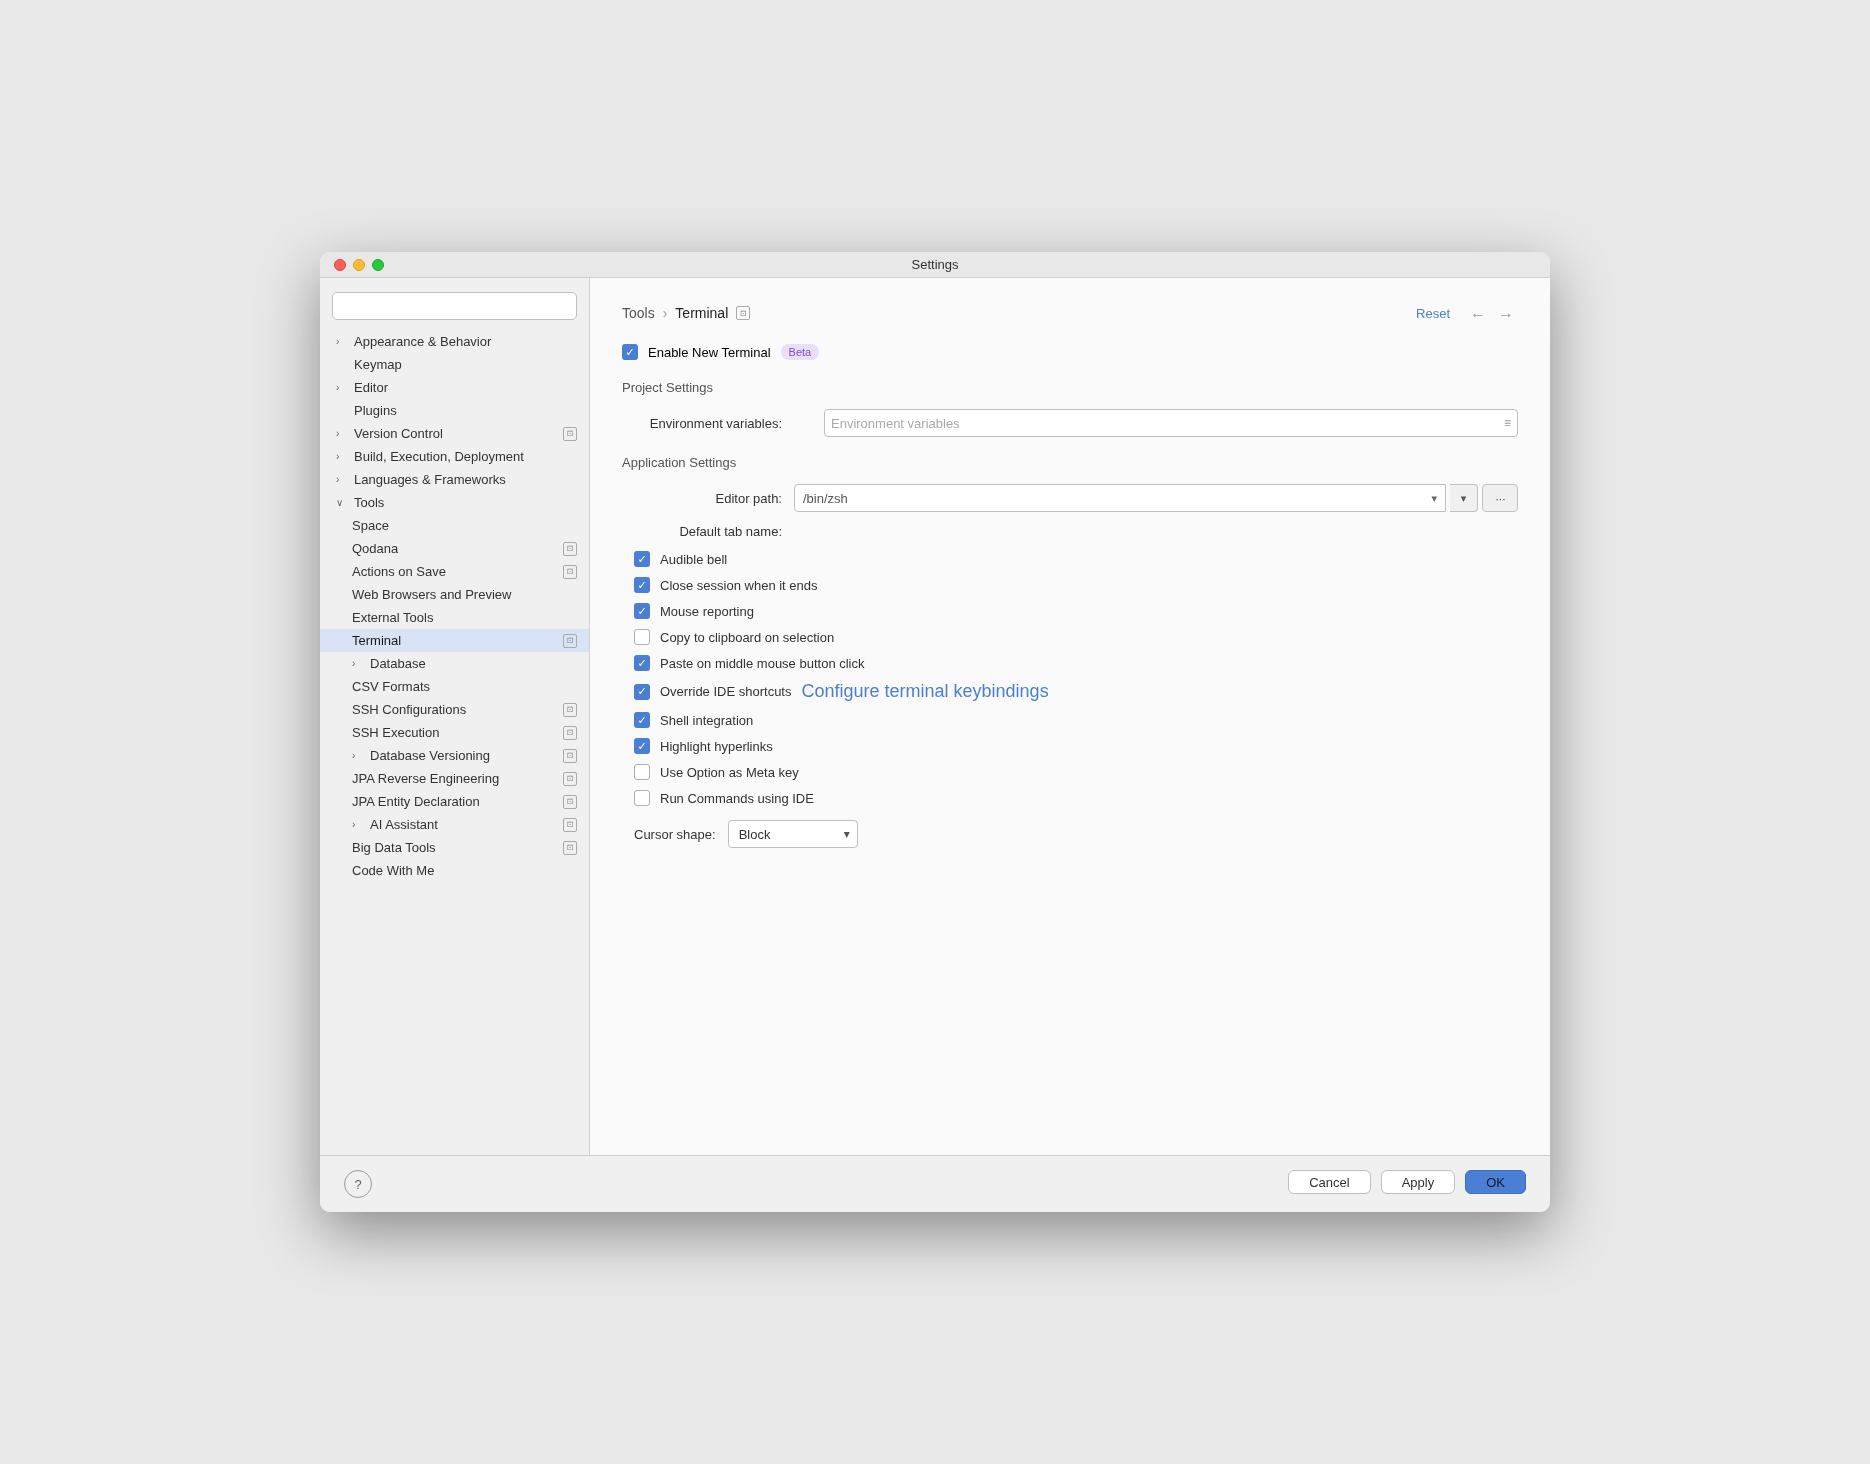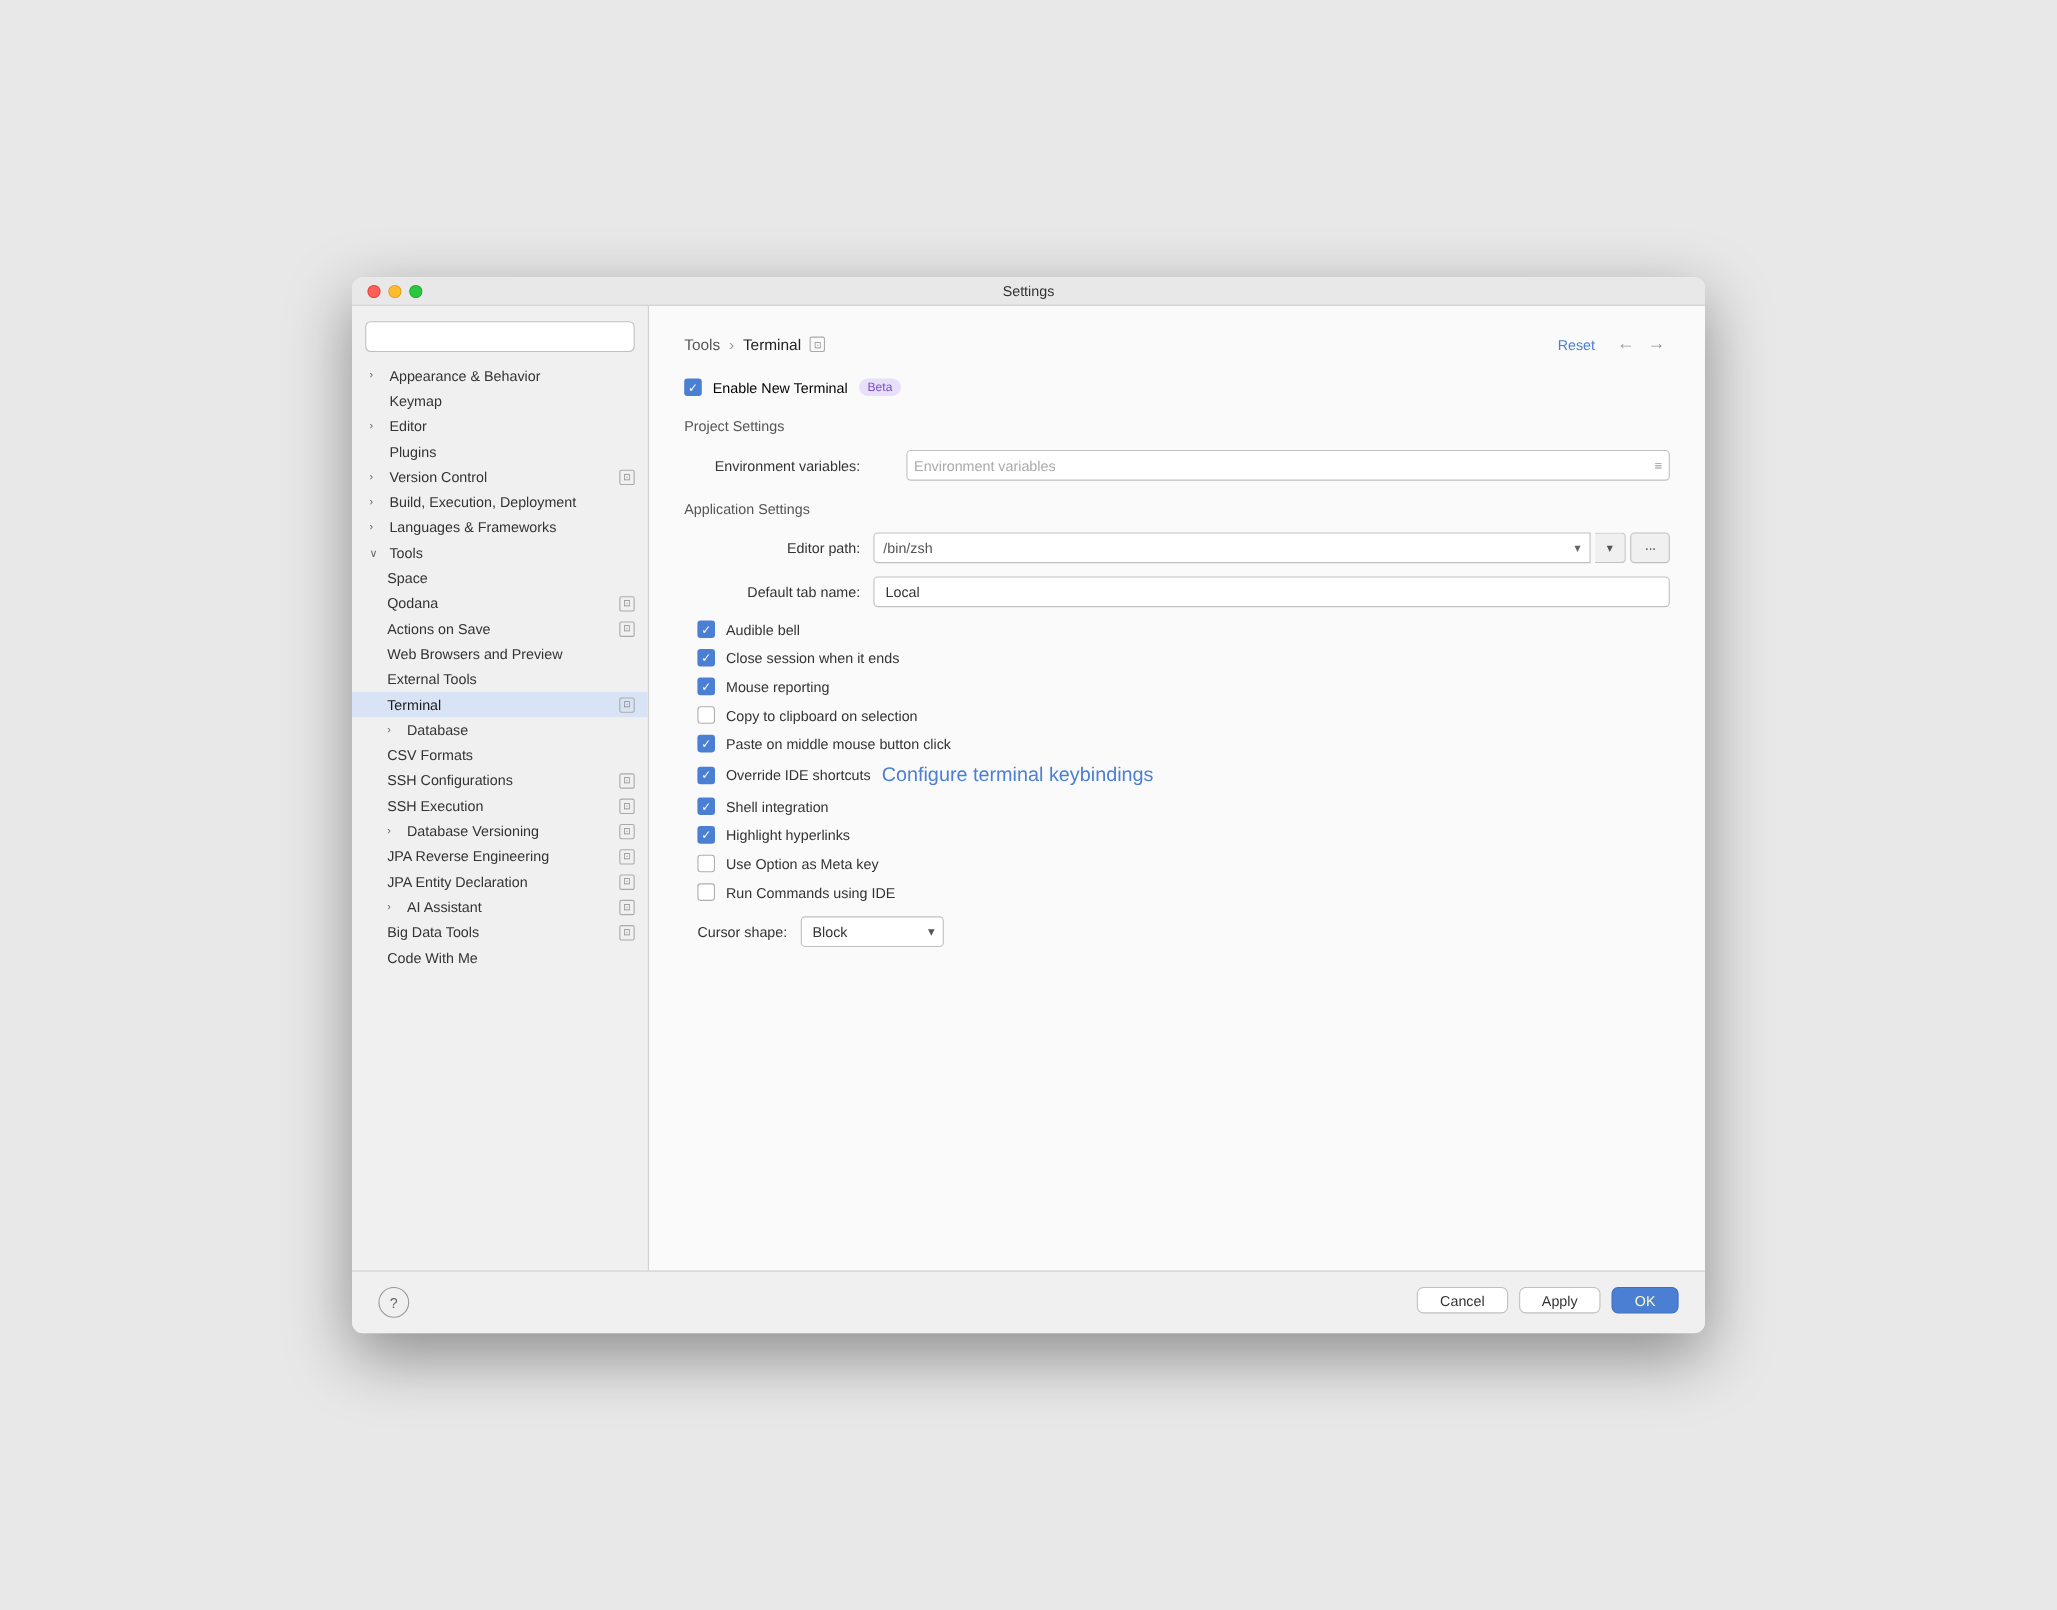--- a/index.html
+++ b/index.html
@@ -383,21 +383,21 @@
       border-color: #c0c0c0;
       color: #333;
     }
     .btn-apply {
       background: white;
       border-color: #c0c0c0;
       color: #333;
     }
     .btn-ok {
       background: #4a7fd4;
-      color: #fef9c3;
+      color: #0f172a;
       border-color: #3a6fc4;
       font-weight: 500;
     }
     .help-btn {
       width: 28px;
       height: 28px;
       border-radius: 50%;
       border: 1.5px solid #999;
       background: none;
       color: #666;
@@ -627,21 +627,20 @@
             <span>/bin/zsh</span>
             <span style="color:#666;font-size:11px;">▾</span>
           </div>
           <div class="shell-dropdown-btn">▾</div>
           <div class="shell-more-btn">···</div>
         </div>
       </div>
 
       <div class="form-row">
         <span class="form-label">Default tab name:</span>
-        <input class="default-tab-input" type="text" value="Local" style="">
       </div>
 
       <div id="checkboxes-container">
 
         <div class="checkbox-row">
           <div class="checkbox-blue">✓</div>
           <label>Audible bell</label>
         </div>
 
         <div class="checkbox-row">

